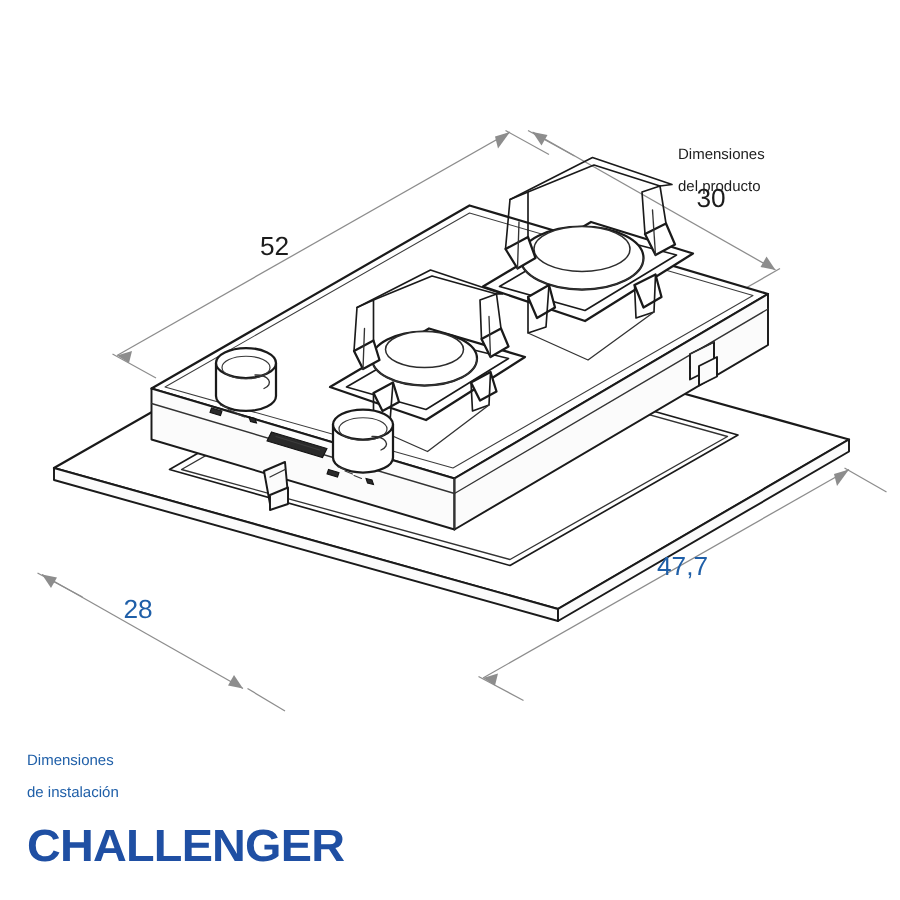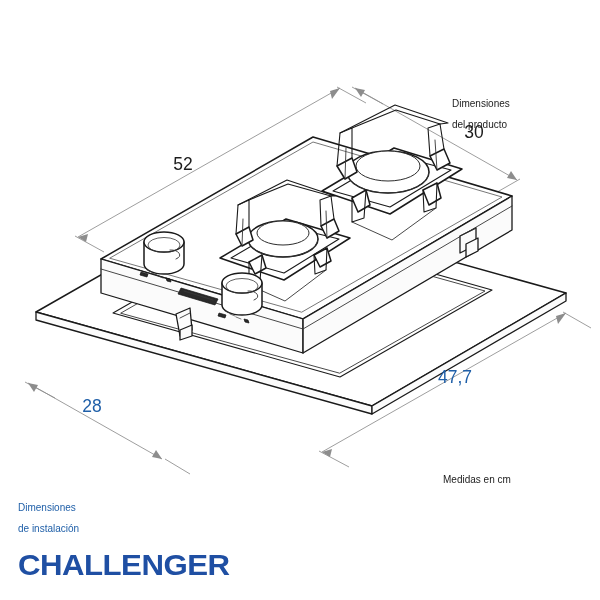--- a/index.html
+++ b/index.html
@@ -274,20 +274,19 @@
     <text class="lbl" x="474" y="138" text-anchor="middle">30</text>
 
     <text class="lbl-blue" x="455" y="383" text-anchor="middle">47,7</text>
 
     <text class="lbl-blue" x="92" y="412" text-anchor="middle">28</text>
   </svg>
 
   <div class="txt-block" id="cap-prod">Dimensiones
 del producto</div>
 
-  <div class="txt-block" id="cap-units">Medidas en cm</div>
 
   <div class="txt-block txt-blue" id="cap-inst">Dimensiones
 de instalación</div>
 
   <div id="logo">CHALLENGER</div>
 
 </div>
 
 </body></html>

